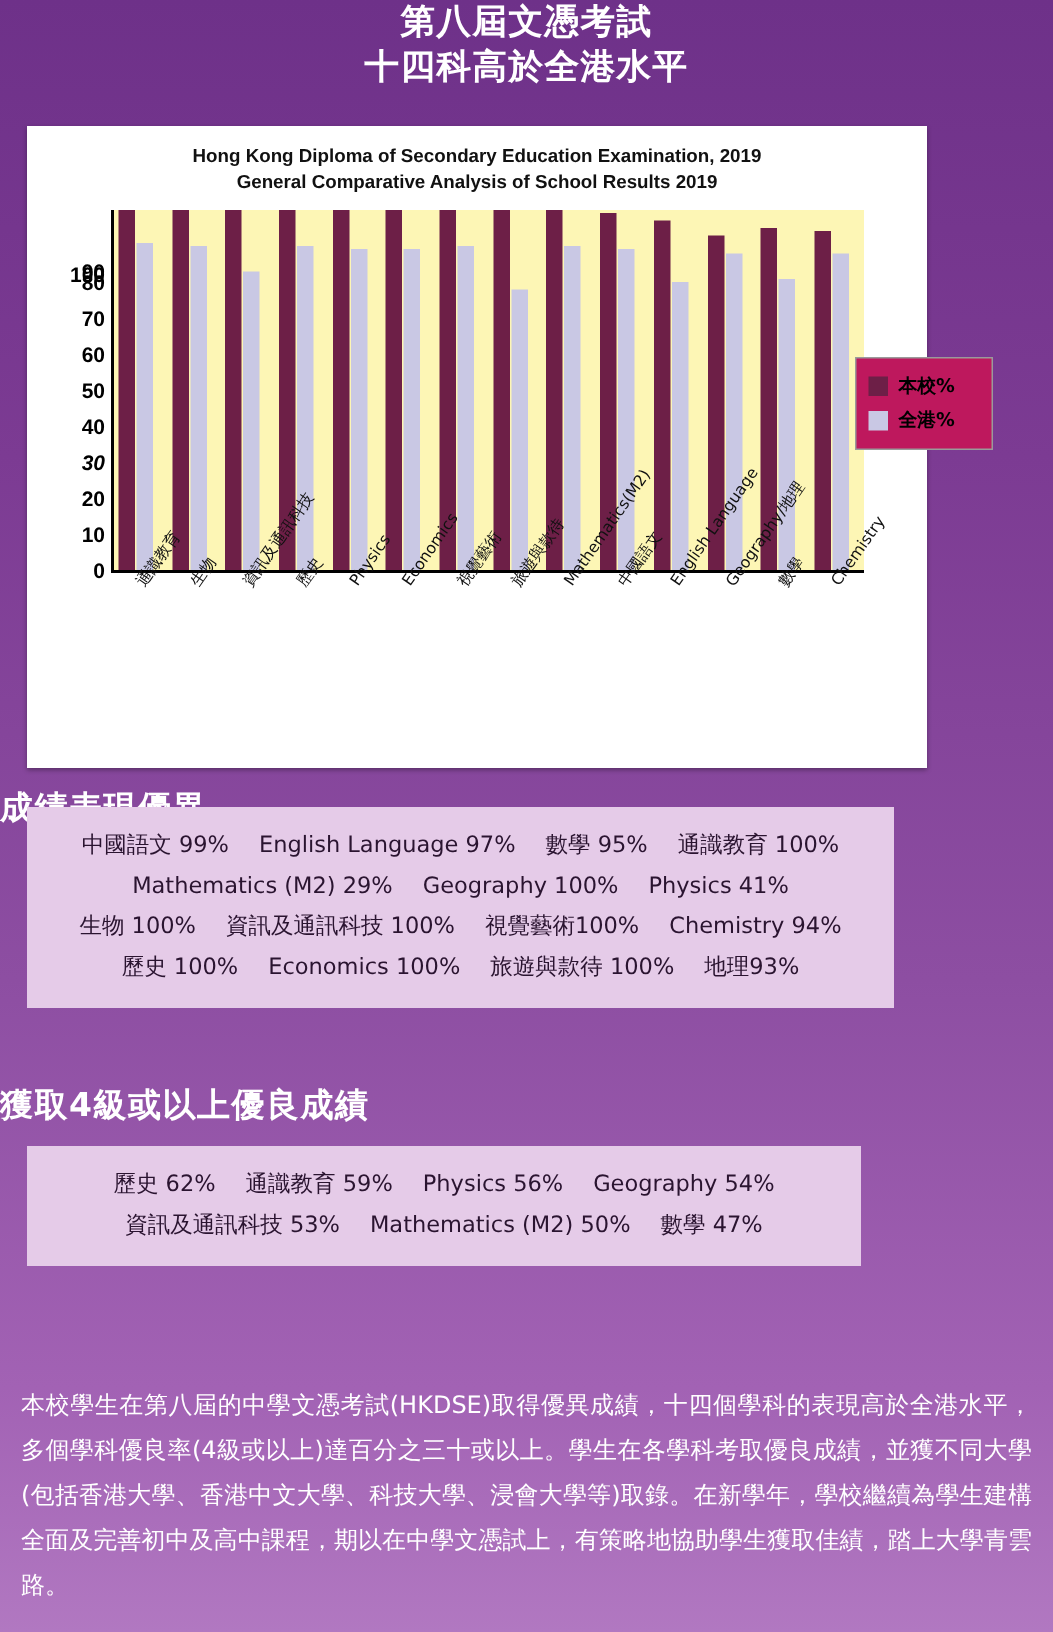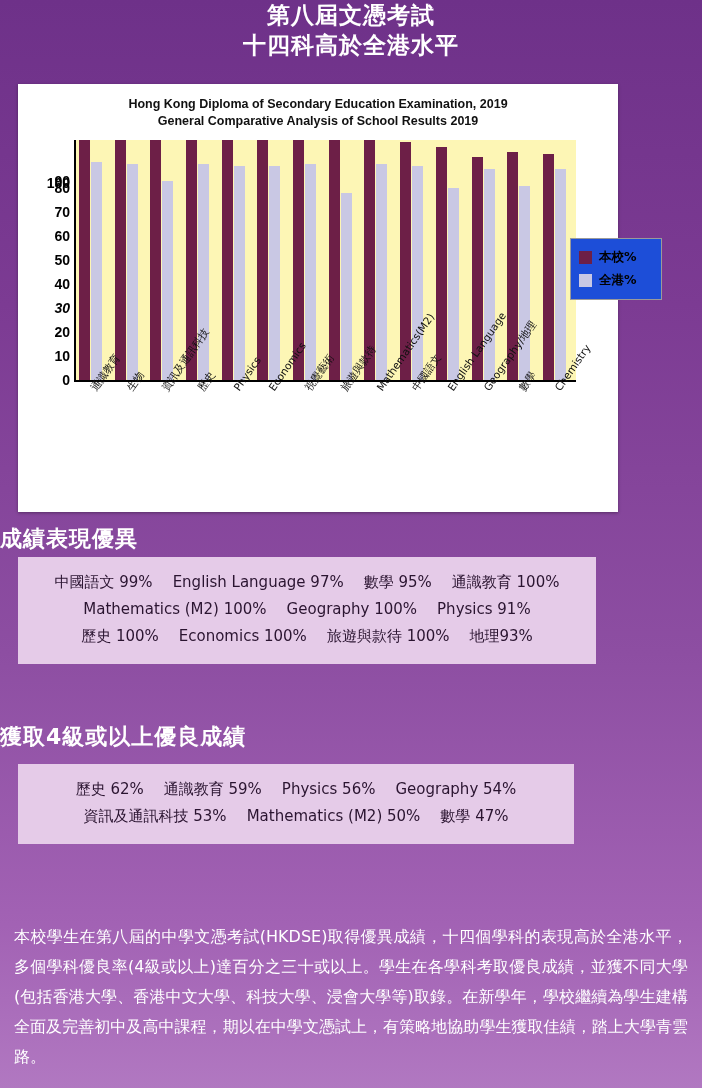--- a/index.html
+++ b/index.html
@@ -115,21 +115,21 @@
     color: #111;
     white-space: nowrap;
     font-family: "DejaVu Sans", sans-serif;
   }
   .legend {
     position: absolute;
     right: 22px;
     top: 106px;
     width: 92px;
     border: 1px solid #9a9a9a;
-    background: #1d4ed8;
+    background: #be185d;
     padding: 7px 8px;
     box-sizing: border-box;
   }
   .legend-row {
     display: flex;
     align-items: center;
     gap: 7px;
     font-size: 12.5px;
     font-weight: bold;
     color: #000;
@@ -171,21 +171,21 @@
     width: 702px;
     padding: 14px 14px 16px 14px;
     box-sizing: border-box;
     color: #ffffff;
     font-size: 16px;
     line-height: 30px;
     text-align: justify;
     font-family: "DejaVu Sans", sans-serif;
   }
   #s1-title { position:absolute; left:0; top:524px; width:702px; }
-  #s1-panel { position:absolute; left:0; top:549px; width:614px; }
+  #s1-panel { position:absolute; left:0; top:530px; width:614px; }
   #s2-title { position:absolute; left:0; top:722px; width:702px; }
   #s2-panel { position:absolute; left:0; top:756px; width:592px; }
 </style>
 </head>
 <body>
 
 <div class="page">
 
   <div class="main-title">
     <span>第八屆文憑考試</span>
@@ -296,21 +296,22 @@
           <span>全港%</span>
         </div>
       </div>
     </div>
   </div>
 
   <div class="section-title" id="s1-title">成績表現優異</div>
   <div id="s1-panel">
     <div class="panel" id="excellent-panel">
         <div class="row"><span class="item">中國語文 99%</span><span class="item">English Language 97%</span><span class="item">數學 95%</span><span class="item">通識教育 100%</span></div>
-        <div class="row"><span class="item">Mathematics (M2) 100%</span><span class="item">Geography 100%</span><span class="item">Physics 91%</span></div>
+        <div class="row"><span class="item">Mathematics (M2) 29%</span><span class="item">Geography 100%</span><span class="item">Physics 41%</span></div>
+        <div class="row"><span class="item">生物 100%</span><span class="item">資訊及通訊科技 100%</span><span class="item">視覺藝術100%</span><span class="item">Chemistry 94%</span></div>
         <div class="row"><span class="item">歷史 100%</span><span class="item">Economics 100%</span><span class="item">旅遊與款待 100%</span><span class="item">地理93%</span></div>
       </div>
   </div>
 
   <div class="section-title" id="s2-title">獲取4級或以上優良成績</div>
   <div id="s2-panel">
     <div class="panel" id="level4-panel">
         <div class="row"><span class="item">歷史 62%</span><span class="item">通識教育 59%</span><span class="item">Physics 56%</span><span class="item">Geography 54%</span></div>
         <div class="row"><span class="item">資訊及通訊科技 53%</span><span class="item">Mathematics (M2) 50%</span><span class="item">數學 47%</span></div>
       </div>

